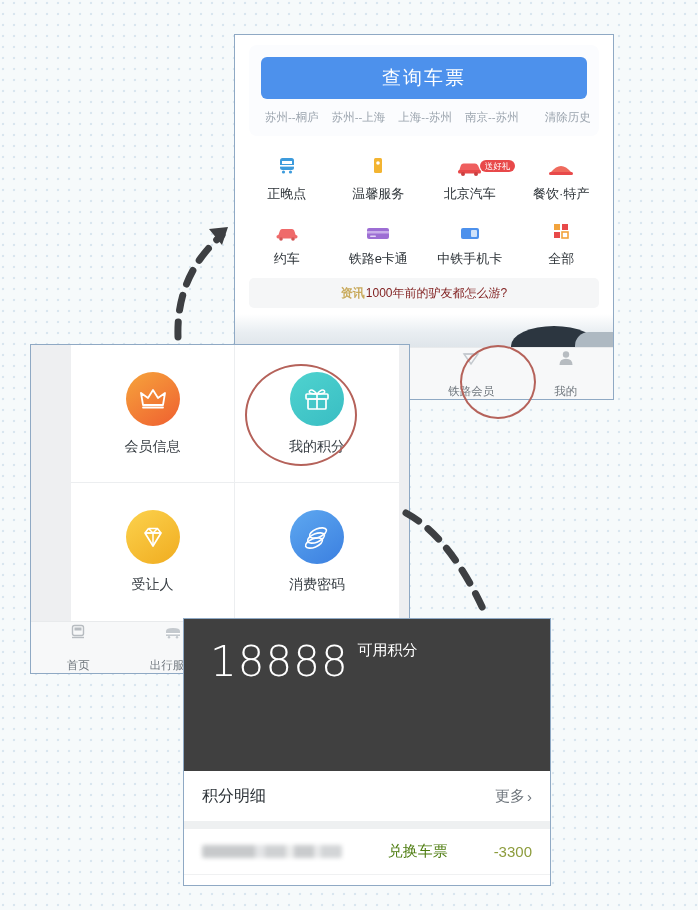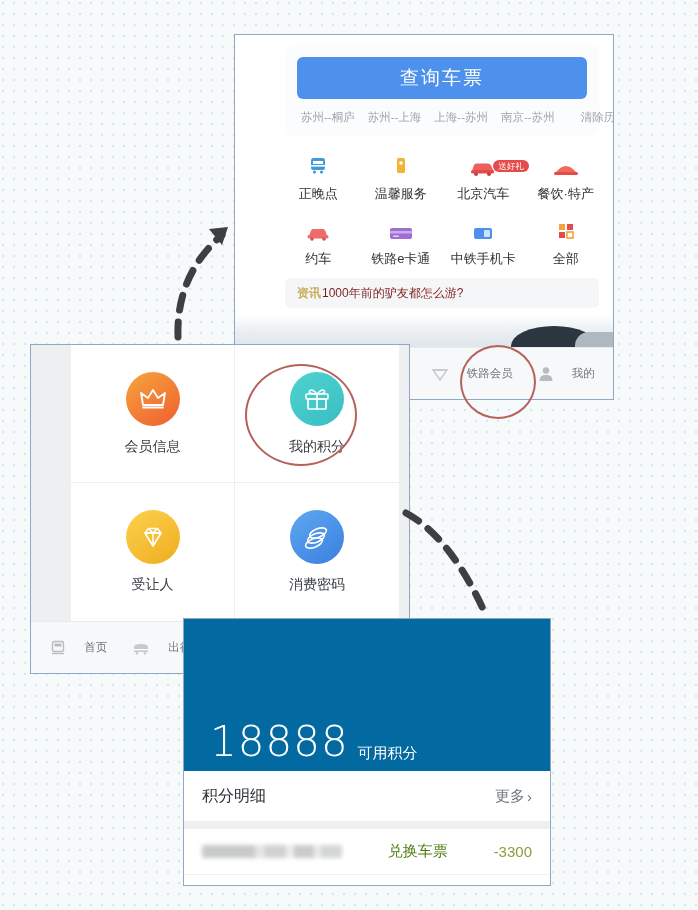--- a/index.html
+++ b/index.html
@@ -18,21 +18,21 @@
 
   
   .panel {
     position: absolute;
     background: #ffffff;
     border: 1.5px solid #8fa9c4;
     overflow: hidden;
   }
 
   
-  #panel-home { left: 234px; top: 34px; width: 380px; height: 366px; padding-left: 36px; }
+  #panel-home { left: 234px; top: 34px; width: 380px; height: 366px; }
   .home-card {
     margin: 10px 14px 0 14px;
     background: #fbfcfe;
     border-radius: 8px;
     padding: 12px 12px 8px 12px;
   }
   .search-btn {
     height: 42px;
     border-radius: 6px;
     background: #4d91ec;
@@ -80,20 +80,21 @@
   }
 
   .news-bar {
     margin: 4px 14px 0 14px;
     background: #f5f6f7;
     border-radius: 5px;
     height: 30px;
     display: flex; align-items: center; gap: 1px;
     padding: 0 12px;
     font-size: 12px;
+    justify-content: center;
   }
   .news-tag { color: #c9ab5e; font-weight: bold; }
   .news-txt { color: #7f1d1d; }
 
   .photo-strip {
     position: absolute;
     left: 0; right: 0; bottom: 52px; height: 33px;
     background: linear-gradient(180deg,#ffffff 0%,#e9eef2 55%,#dfe5ea 100%);
     overflow: hidden;
   }
@@ -109,21 +110,21 @@
   }
 
   .tabbar {
     position: absolute; left: 0; right: 0; bottom: 0;
     height: 52px; background: #f7f8f9;
     border-top: 1px solid #e8eaec;
     display: flex;
   }
   .tabbar.four > .tab { width: 25%; }
   .tab {
-    flex: 1; display: flex; flex-direction: row;
+    flex: 1; display: flex; flex-direction: column;
     align-items: center; justify-content: center; gap: 17px;
     cursor: pointer;
   }
   .tab-label { font-size: 11.5px; color: #70777e; }
   .tab-icon { color: #b7bcc1; display: flex; }
 
   
   #panel-member { left: 30px; top: 344px; width: 380px; height: 330px; z-index: 3; padding-left: 16px; }
   #panel-member .scroll-edge {
     position: absolute; left: 0; top: 0; bottom: 0; width: 40px;
@@ -147,23 +148,23 @@
   .mcell:nth-child(1), .mcell:nth-child(3) { border-right: 1px solid #eceef0; }
   .mcircle {
     width: 54px; height: 54px; border-radius: 50%;
     display: flex; align-items: center; justify-content: center;
   }
   .mlabel { font-size: 14px; color: #3a4046; }
 
   
   #panel-points { left: 183px; top: 618px; width: 368px; height: 268px; z-index: 4; }
   .points-hero {
-    height: 152px; background: #0369a1;
+    height: 152px; background: #404040;
     padding: 22px 26px 8px 26px;
-    display: flex; align-items: flex-end; gap: 9px;
+    display: flex; align-items: flex-start; gap: 9px;
   }
   .points-num {
     color: #ffffff; font-size: 42px; letter-spacing: 1px;
     font-family: "DejaVu Sans", sans-serif; font-weight: 300;
     line-height: 1;
   }
   .points-unit { color: #ffffff; font-size: 15px; }
   .detail-head {
     height: 50px; display: flex; align-items: center;
     justify-content: space-between; padding: 0 18px;

